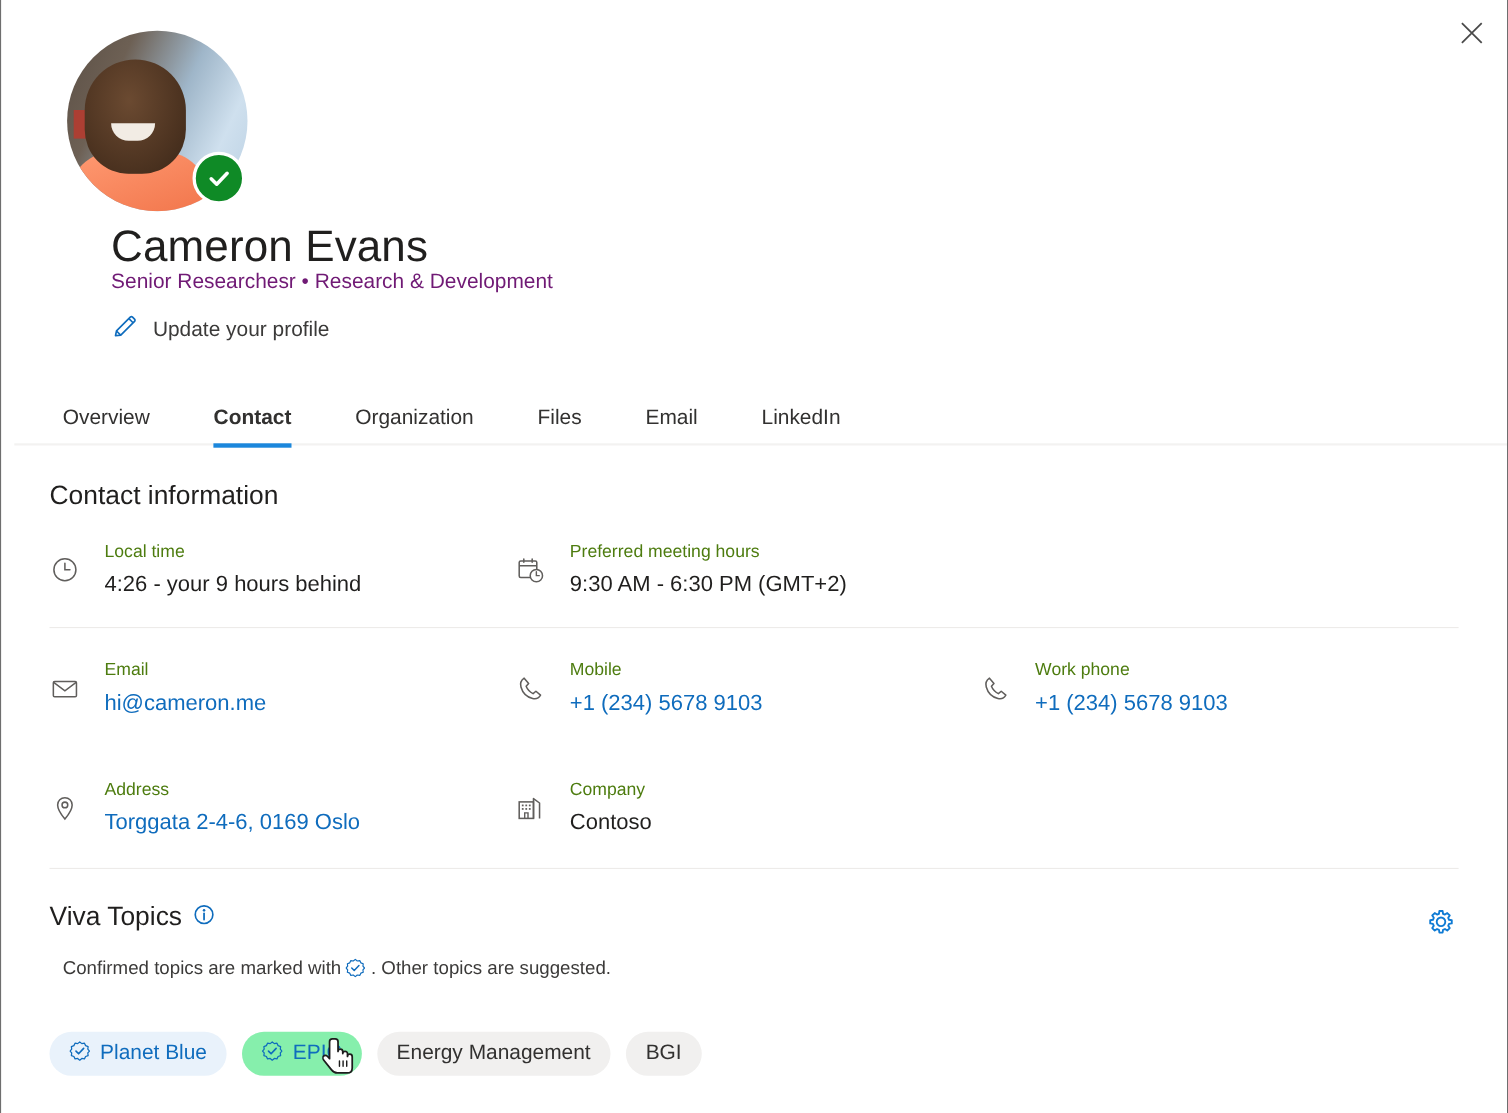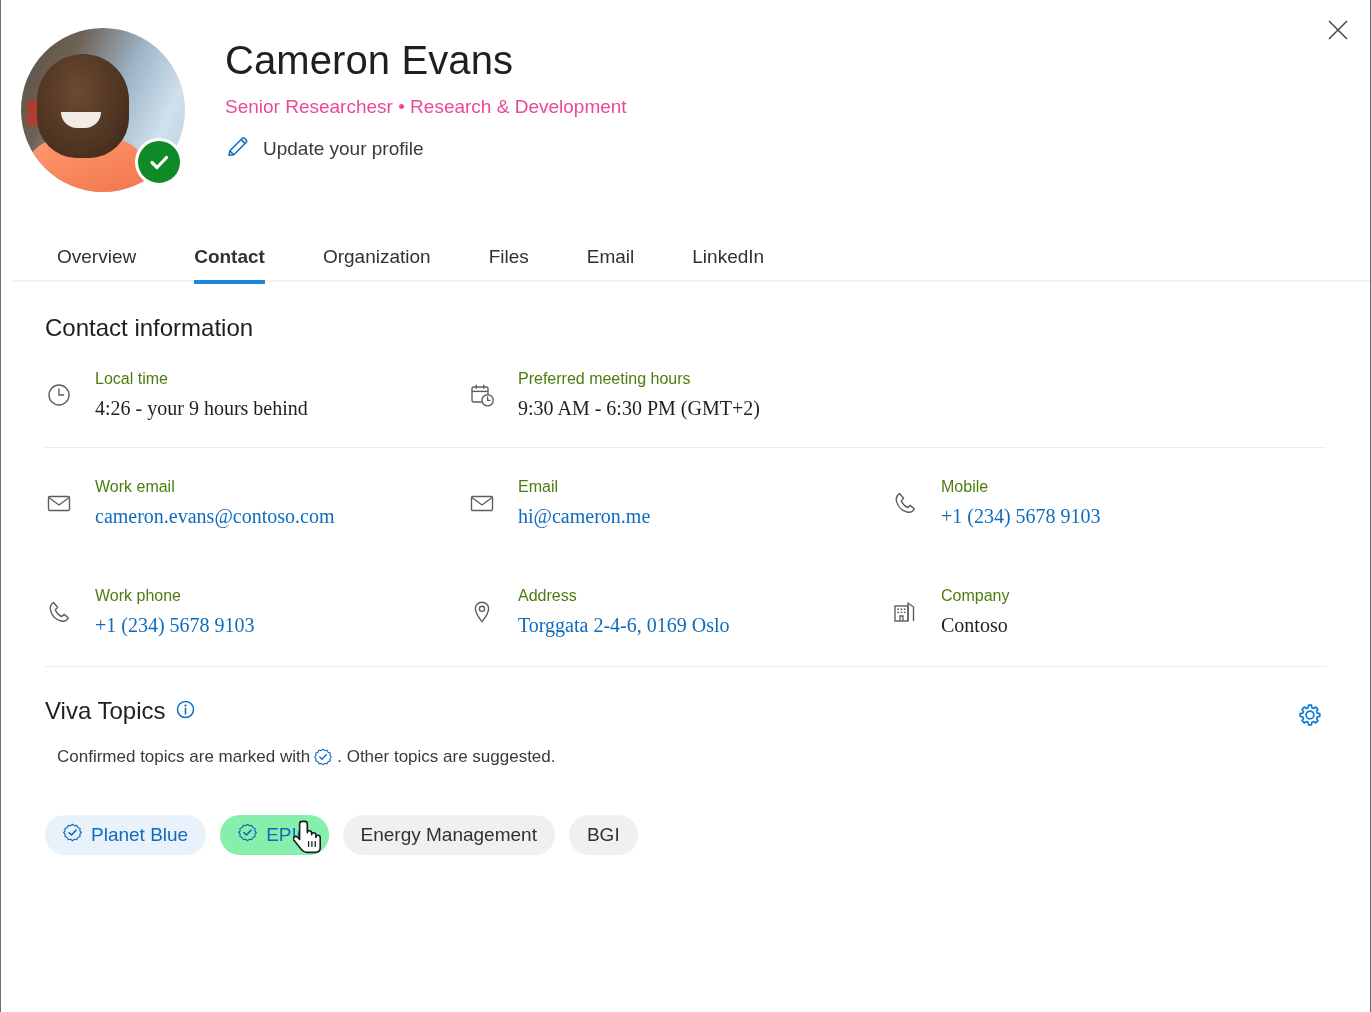--- a/index.html
+++ b/index.html
@@ -24,21 +24,22 @@
     top: 8px; right: 10px;
     width: 44px; height: 44px;
     display: flex; align-items: center; justify-content: center;
     cursor: pointer;
   }
   .close-btn svg { display: block; }
 
   
   .header {
     display: flex;
-    padding: 28px 0 0 20px;
+    padding: 28px 0 0 60px;
+    flex-direction: column;
   }
   .avatar-wrap {
     position: relative;
     width: 164px; height: 164px;
     flex: 0 0 164px;
   }
   .avatar {
     width: 164px; height: 164px;
     border-radius: 50%;
     overflow: hidden;
@@ -96,23 +97,22 @@
     padding-top: 10px;
   }
   .person-name {
     font-size: 40px;
     color: #201f1e;
     font-weight: 400;
     line-height: 1.1;
     letter-spacing: .1px;
   }
   .person-role {
-    margin-top: 14px;
     font-size: 19px;
-    color: #ec4899;
+    color: #701a75;
     font-weight: 400;
   }
   .update-link {
     margin-top: 16px;
     display: inline-flex;
     align-items: center;
     gap: 12px;
     cursor: pointer;
   }
   .update-link .label {
@@ -191,21 +191,20 @@
   .f-label {
     font-size: 16px;
     color: #4d7c0f;
     line-height: 22px;
   }
   .f-value {
     font-size: 20px;
     color: #201f1e;
     line-height: 30px;
     margin-top: 3px;
-    font-family: Liberation Serif, serif;
   }
   .f-value.link {
     color: #0f6cbd;
     cursor: pointer;
   }
 
   .row-time .field { padding: 26px 0 24px 0; }
 
   
   .viva {
@@ -377,32 +376,20 @@
   <div class="grid">
 
     <div class="field">
       <div class="ico">
         <svg width="26" height="26" viewBox="0 0 26 26">
           <rect x="2.5" y="6.5" width="21" height="14" rx="1.2" fill="none" stroke="#605e5c" stroke-width="1.4"></rect>
           <path d="M2.5 7.2 L13 15 L23.5 7.2" fill="none" stroke="#605e5c" stroke-width="1.4"></path>
         </svg>
       </div>
       <div>
-        <div class="f-label">Work email</div>
-        <div class="f-value link">cameron.evans@contoso.com</div>
-      </div>
-    </div>
-    <div class="field">
-      <div class="ico">
-        <svg width="26" height="26" viewBox="0 0 26 26">
-          <rect x="2.5" y="6.5" width="21" height="14" rx="1.2" fill="none" stroke="#605e5c" stroke-width="1.4"></rect>
-          <path d="M2.5 7.2 L13 15 L23.5 7.2" fill="none" stroke="#605e5c" stroke-width="1.4"></path>
-        </svg>
-      </div>
-      <div>
         <div class="f-label">Email</div>
         <div class="f-value link">hi@cameron.me</div>
       </div>
     </div>
     <div class="field">
       <div class="ico">
         <svg width="26" height="26" viewBox="0 0 26 26">
           <path d="M7.5 3.5 C5 5.2 3.6 8 4.6 11.6 C6 16.6 10 20.8 15.2 22 C18.4 22.8 21 21.4 22.4 19
                    L18.2 15.4 L15.6 17.6 C13 16.3 10.4 13.6 9.3 10.9 L11.6 8.3 Z" fill="none" stroke="#605e5c" stroke-width="1.4" stroke-linejoin="round"></path>
         </svg>

